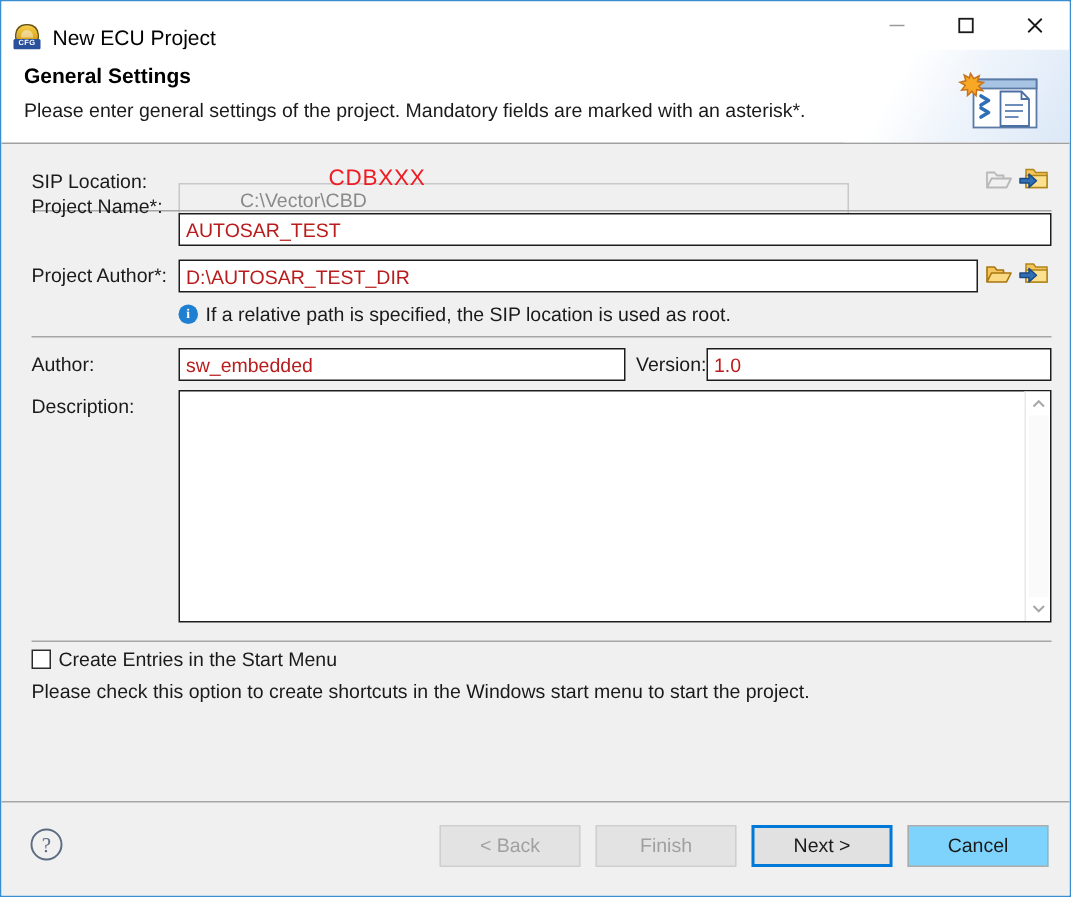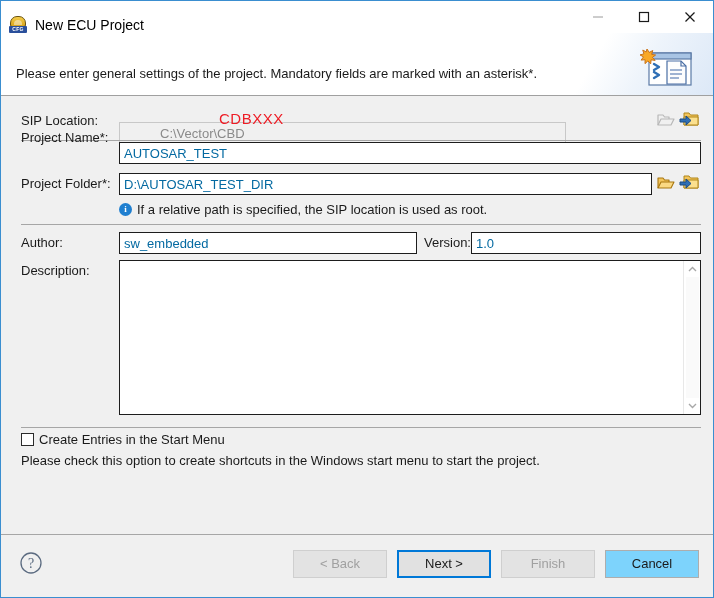--- a/index.html
+++ b/index.html
@@ -132,21 +132,21 @@
     white-space: nowrap;
   }
 
   .field {
     box-sizing: border-box;
     border: 1px solid #1d1d1d;
     background: #ffffff;
     height: 22px;
     font-family: "Liberation Sans", sans-serif;
     font-size: 13px;
-    color: #0369a1;
+    color: #b91c1c;
     padding: 0 4px;
     line-height: 20px;
     outline: none;
   }
   .field.disabled {
     border: 1px solid #c8c8c8;
     background: #f0f0f0;
     color: #8a8a8a;
   }
 
@@ -306,20 +306,21 @@
         <svg width="12" height="12" viewBox="0 0 12 12">
           <line x1="1.5" y1="1.5" x2="10.5" y2="10.5" stroke="#1a1a1a" stroke-width="1.2"></line>
           <line x1="10.5" y1="1.5" x2="1.5" y2="10.5" stroke="#1a1a1a" stroke-width="1.2"></line>
         </svg>
       </div>
     </div>
   </div>
 
   <div class="header">
     <div class="header-art"></div>
+    <div class="header-title">General Settings</div>
     <div class="header-sub">Please enter general settings of the project. Mandatory fields are marked with an asterisk*.</div>
     <svg class="header-icon" viewBox="0 0 58 44">
 
       <rect x="12" y="8" width="42" height="32" fill="#ffffff" stroke="#5b7aa6" stroke-width="1.2"></rect>
       <rect x="12" y="8" width="42" height="6" fill="#a8c4e4" stroke="#5b7aa6" stroke-width="1.2"></rect>
 
       <path d="M17 19 l5 3 l-5 3" fill="none" stroke="#2f6fb5" stroke-width="2.4" stroke-linecap="round" stroke-linejoin="round"></path>
       <path d="M17 27 l5 3 l-5 3" fill="none" stroke="#2f6fb5" stroke-width="2.4" stroke-linecap="round" stroke-linejoin="round"></path>
 
       <path d="M30 16 h14 l5 5 v18 h-19 z" fill="#fdfdfd" stroke="#4a6fa5" stroke-width="1.2"></path>
@@ -354,21 +355,21 @@
     </div>
 
     <div class="sep" style="left:20px; top:44px; width:680px;"></div>
 
     <div class="row" style="left:20px; top:34px;">
       <span class="lbl">Project Name*:</span>
     </div>
     <input class="field" style="position: absolute; left: 118px; top: 46px; width: 582px;" value="AUTOSAR_TEST">
 
     <div class="row" style="left:20px; top:80px;">
-      <span class="lbl">Project Folder*:</span>
+      <span class="lbl">Project Author*:</span>
     </div>
     <input class="field" style="position: absolute; left: 118px; top: 77px; width: 533px;" value="D:\AUTOSAR_TEST_DIR">
     <div class="iconbtn" style="position:absolute; left:655px; top:77px;">
       <svg width="18" height="16" viewBox="0 0 18 16">
         <path d="M1 13 V3 h5 l1.6 2 H12 v2" fill="#f3c55c" stroke="#a8760f" stroke-width="1.1" stroke-linejoin="round"></path>
         <path d="M1 13 l3-6 h13 l-3 6 z" fill="#fbd983" stroke="#a8760f" stroke-width="1.1" stroke-linejoin="round"></path>
       </svg>
     </div>
     <div class="iconbtn" style="position:absolute; left:678px; top:76px;">
       <svg width="20" height="18" viewBox="0 0 20 18">
@@ -428,19 +429,19 @@
 
   <div class="footer">
     <div class="help-btn">
       <svg width="24" height="24" viewBox="0 0 24 24">
         <circle cx="12" cy="12" r="10" fill="none" stroke="#5b6b80" stroke-width="1.3"></circle>
         <text x="12" y="17" text-anchor="middle" font-family="Liberation Serif, serif" font-size="14" fill="#5b6b80">?</text>
       </svg>
     </div>
     <div class="btns">
       <button class="btn disabled">&lt; Back</button>
+      <button class="btn disabled">Finish</button>
       <button class="btn primary">Next &gt;</button>
-      <button class="btn disabled">Finish</button>
       <button class="btn">Cancel</button>
     </div>
   </div>
 
 </div>
 
 </body></html>

